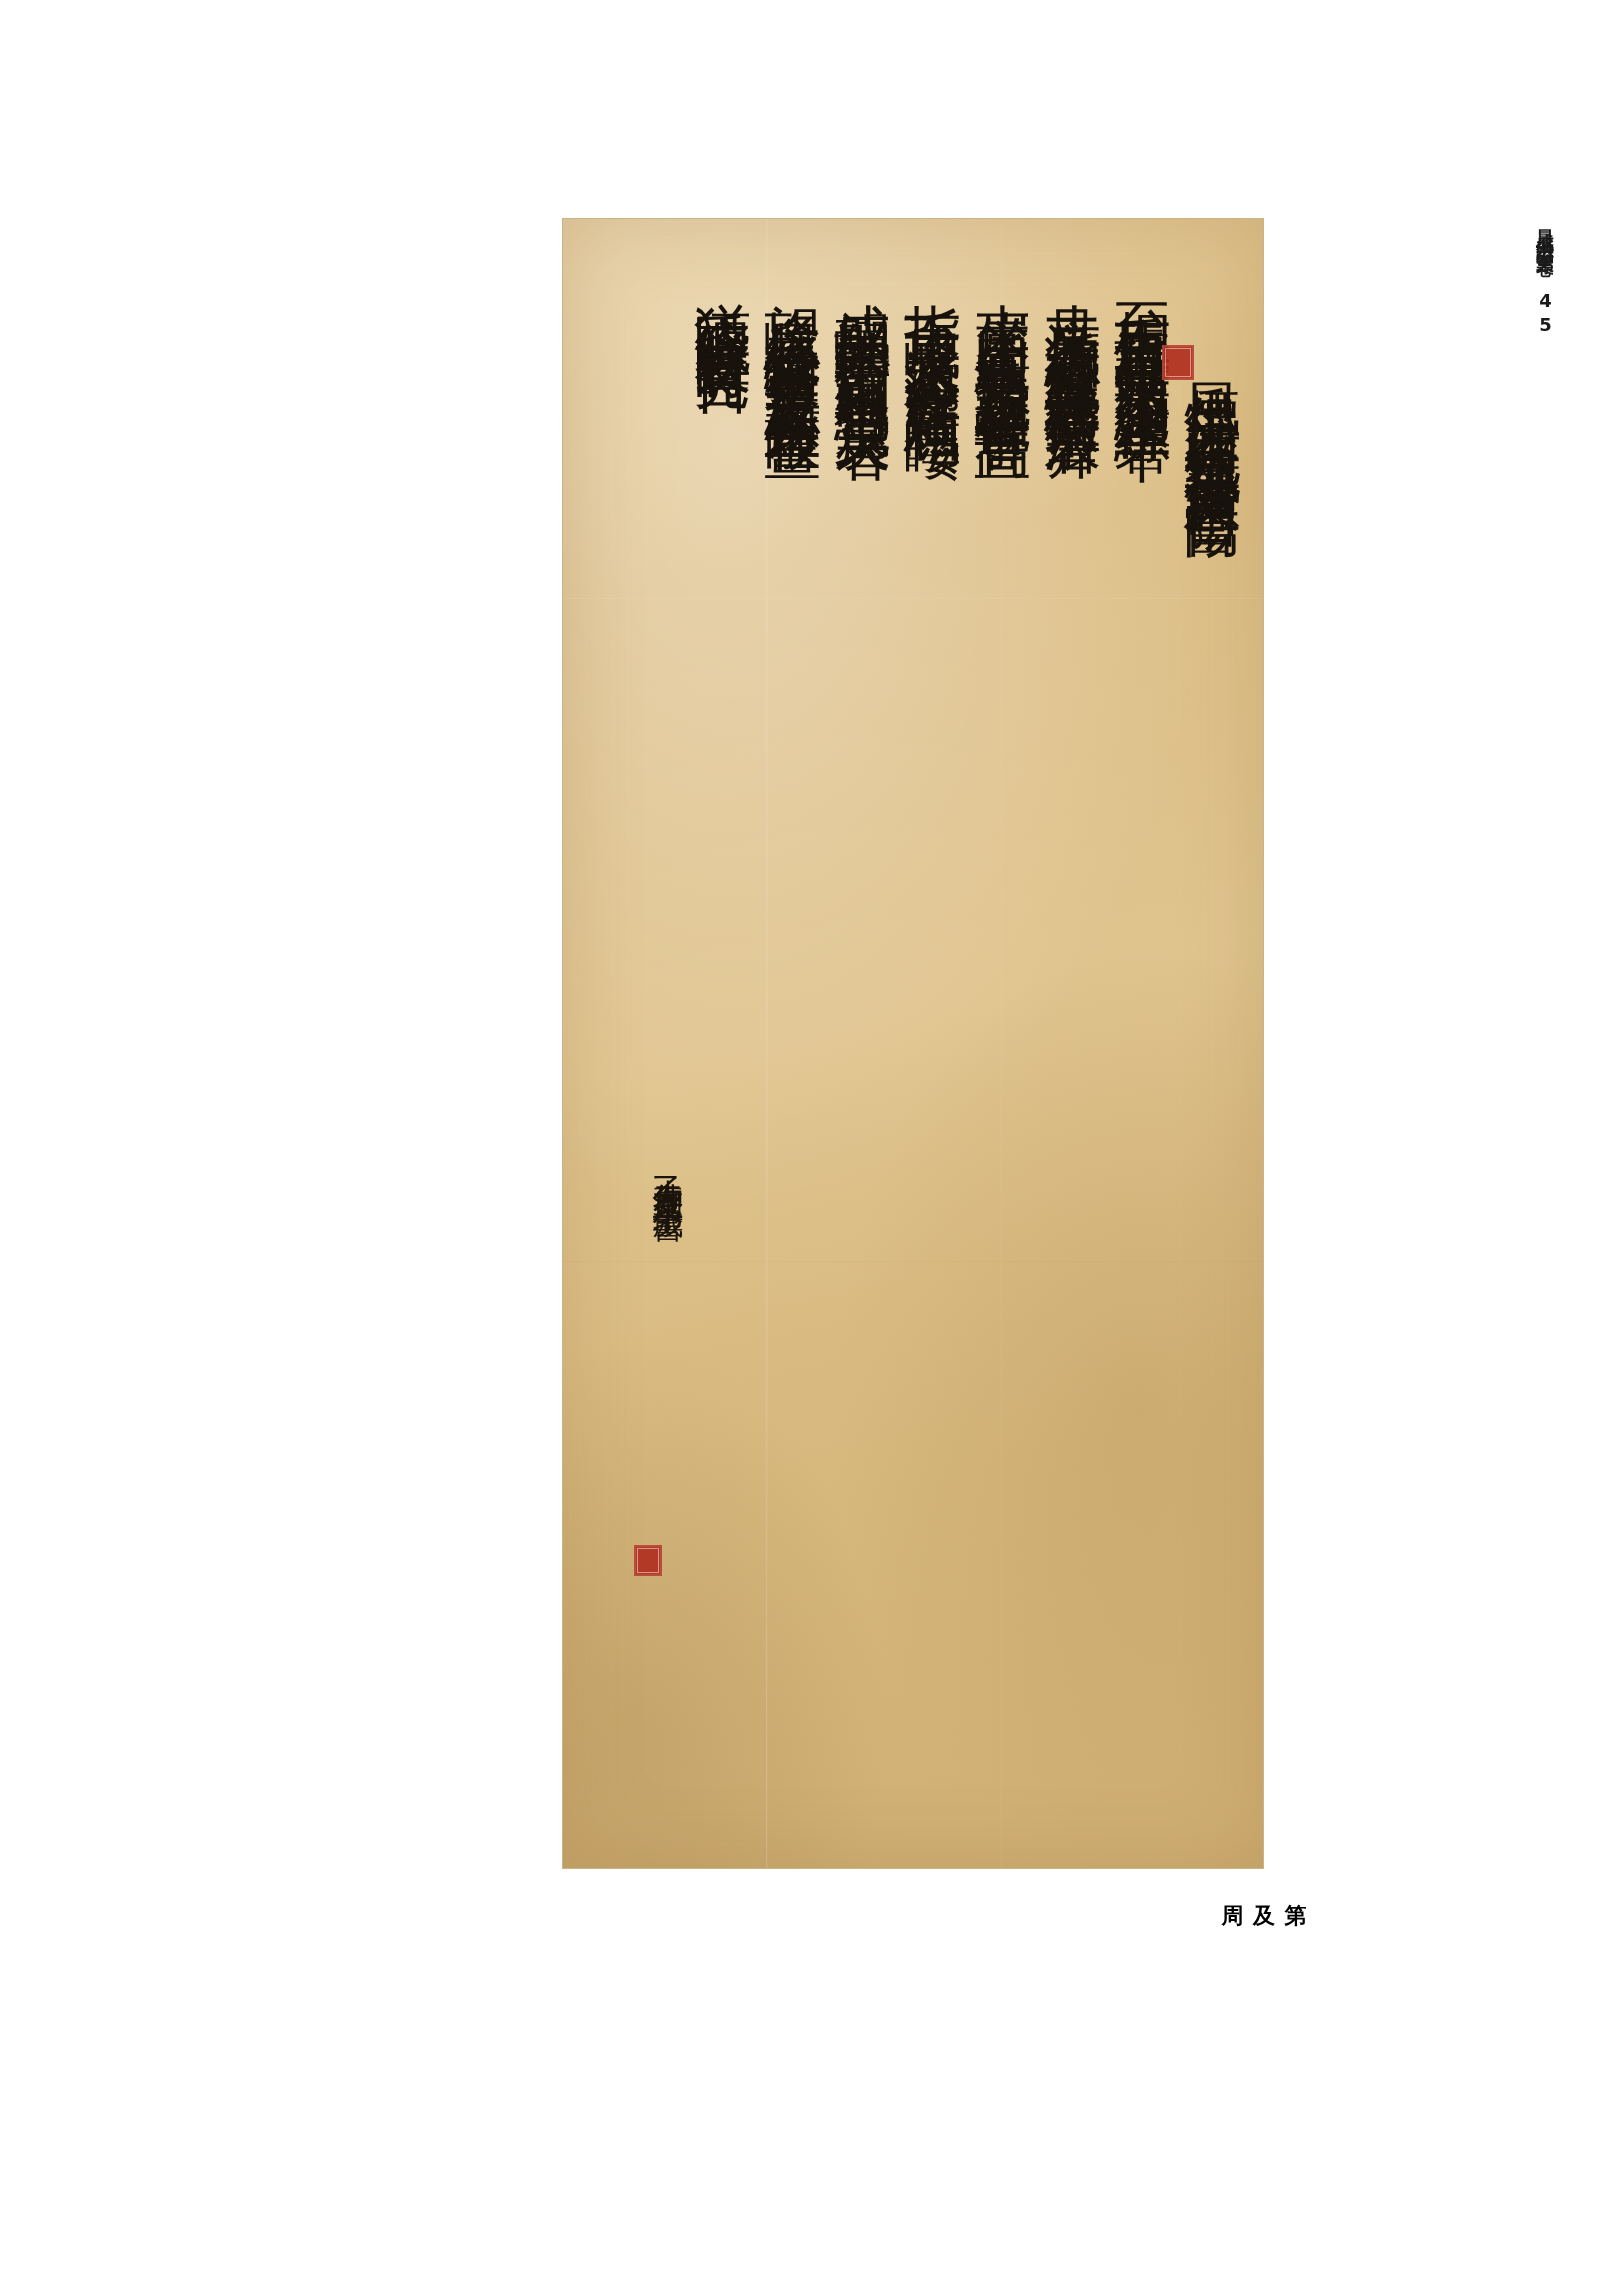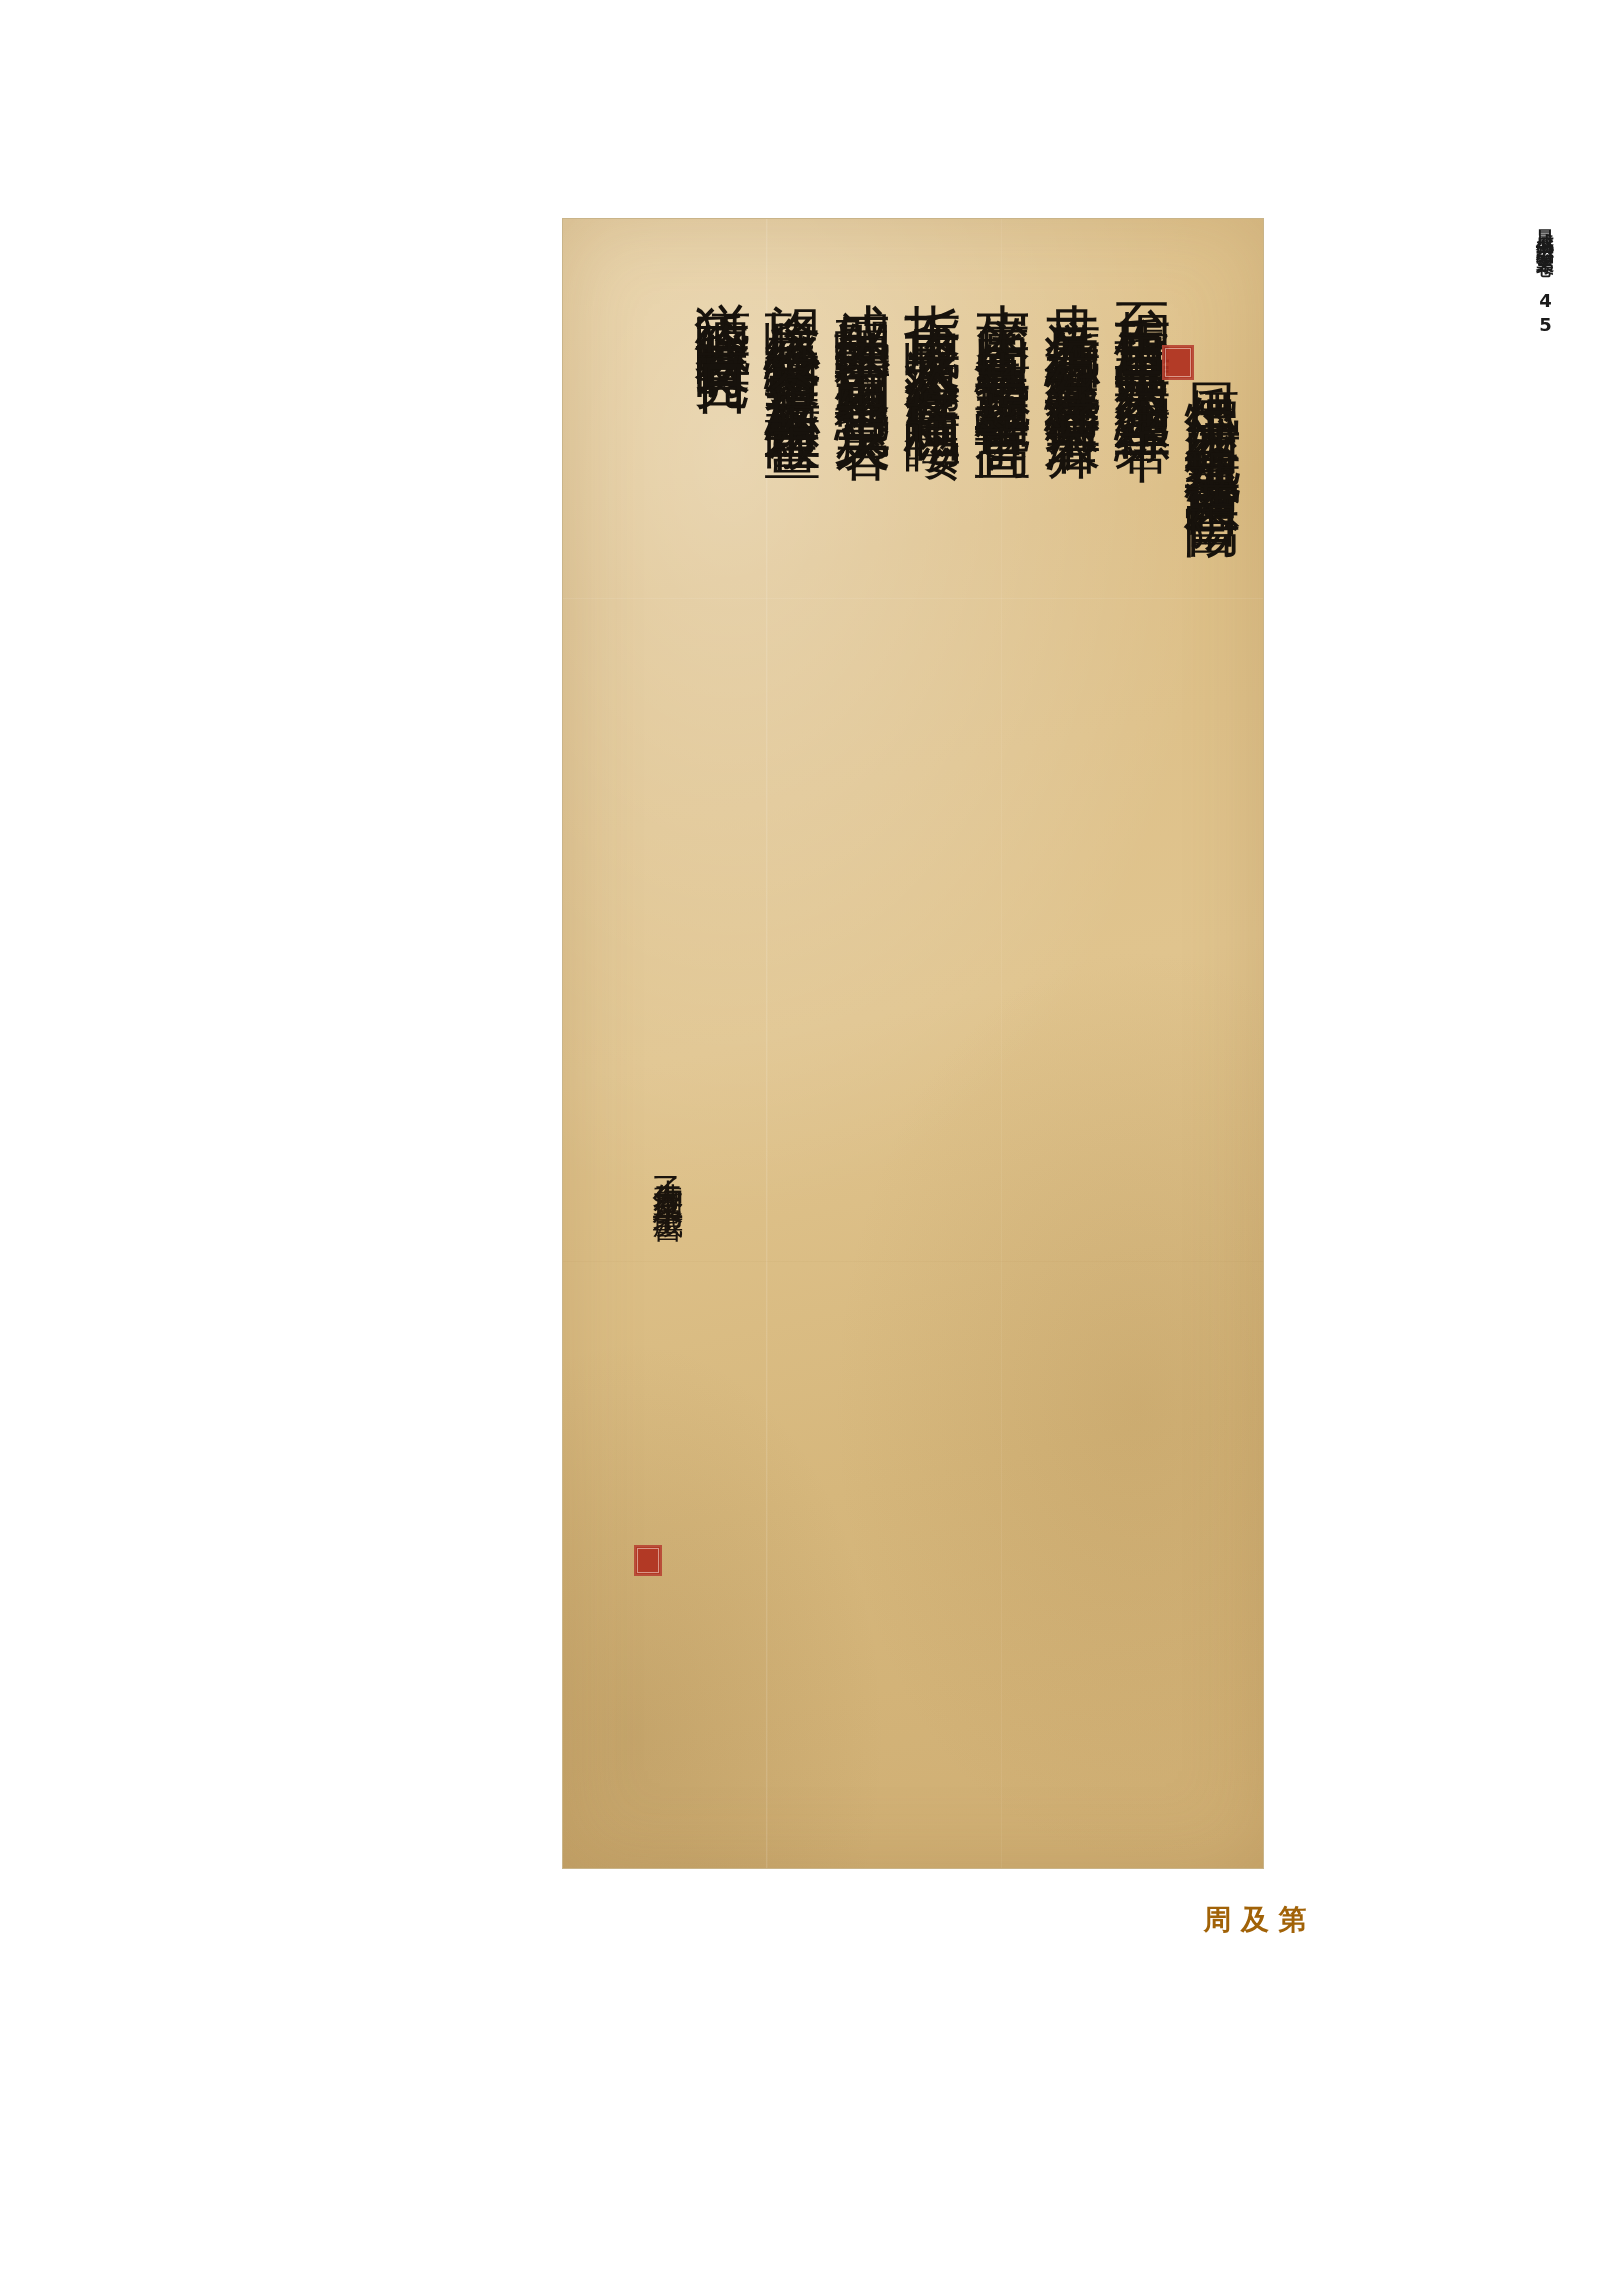--- a/index.html
+++ b/index.html
@@ -144,24 +144,24 @@
     inset: 3.4px;
     border: 1.4px solid rgba(255,235,225,0.55);
   }
 
   
   .caption {
     position: absolute;
     right: 308px;
     top: 1901px;
     font-family: "DejaVu Sans", sans-serif;
-    font-size: 28px;
+    font-size: 22px;
     font-weight: 700;
     letter-spacing: 9.5px;
-    color: #a16207;
+    color: #000000;
     white-space: nowrap;
   }
 </style>
 </head>
 <body>
 
 <div class="page">
 
   <div class="running-head">
     <span>晨成书法出品（第一卷）</span>

